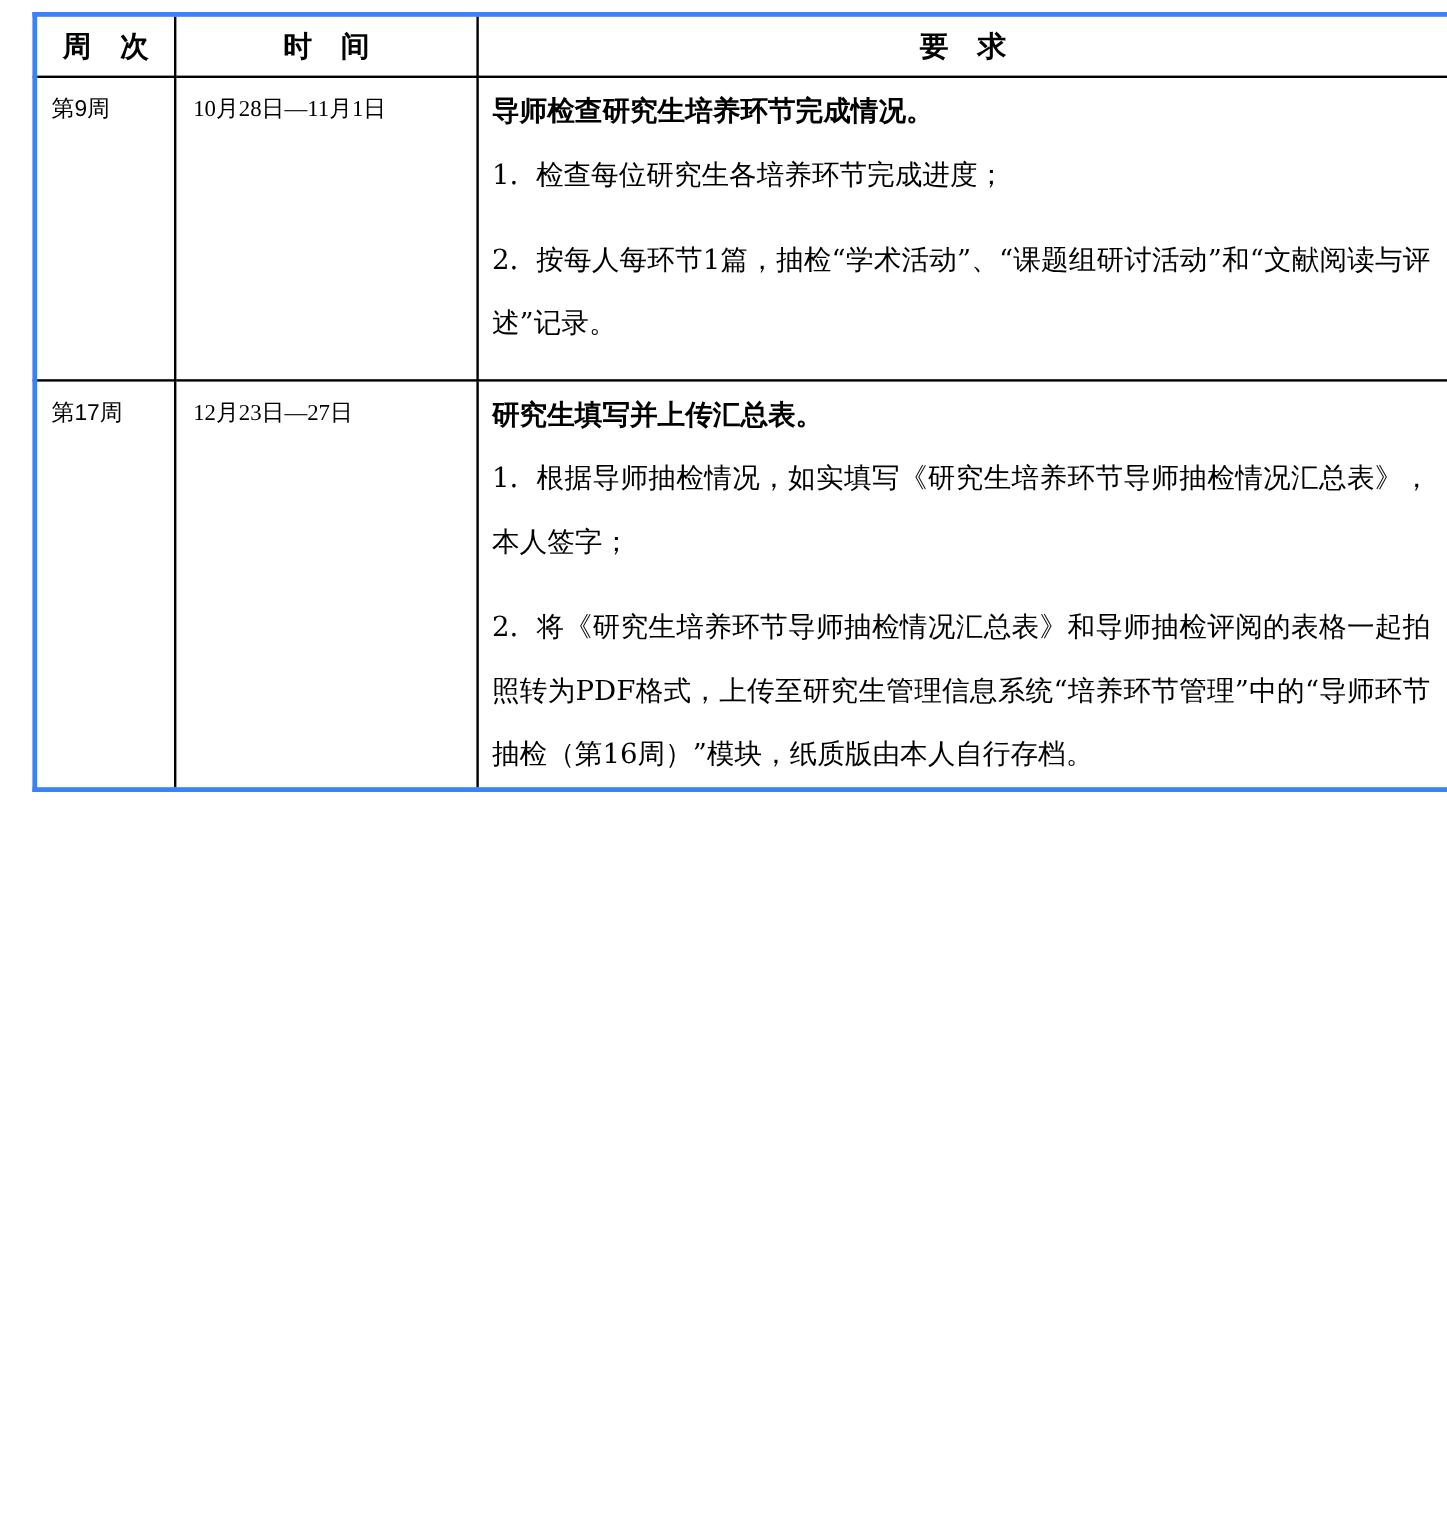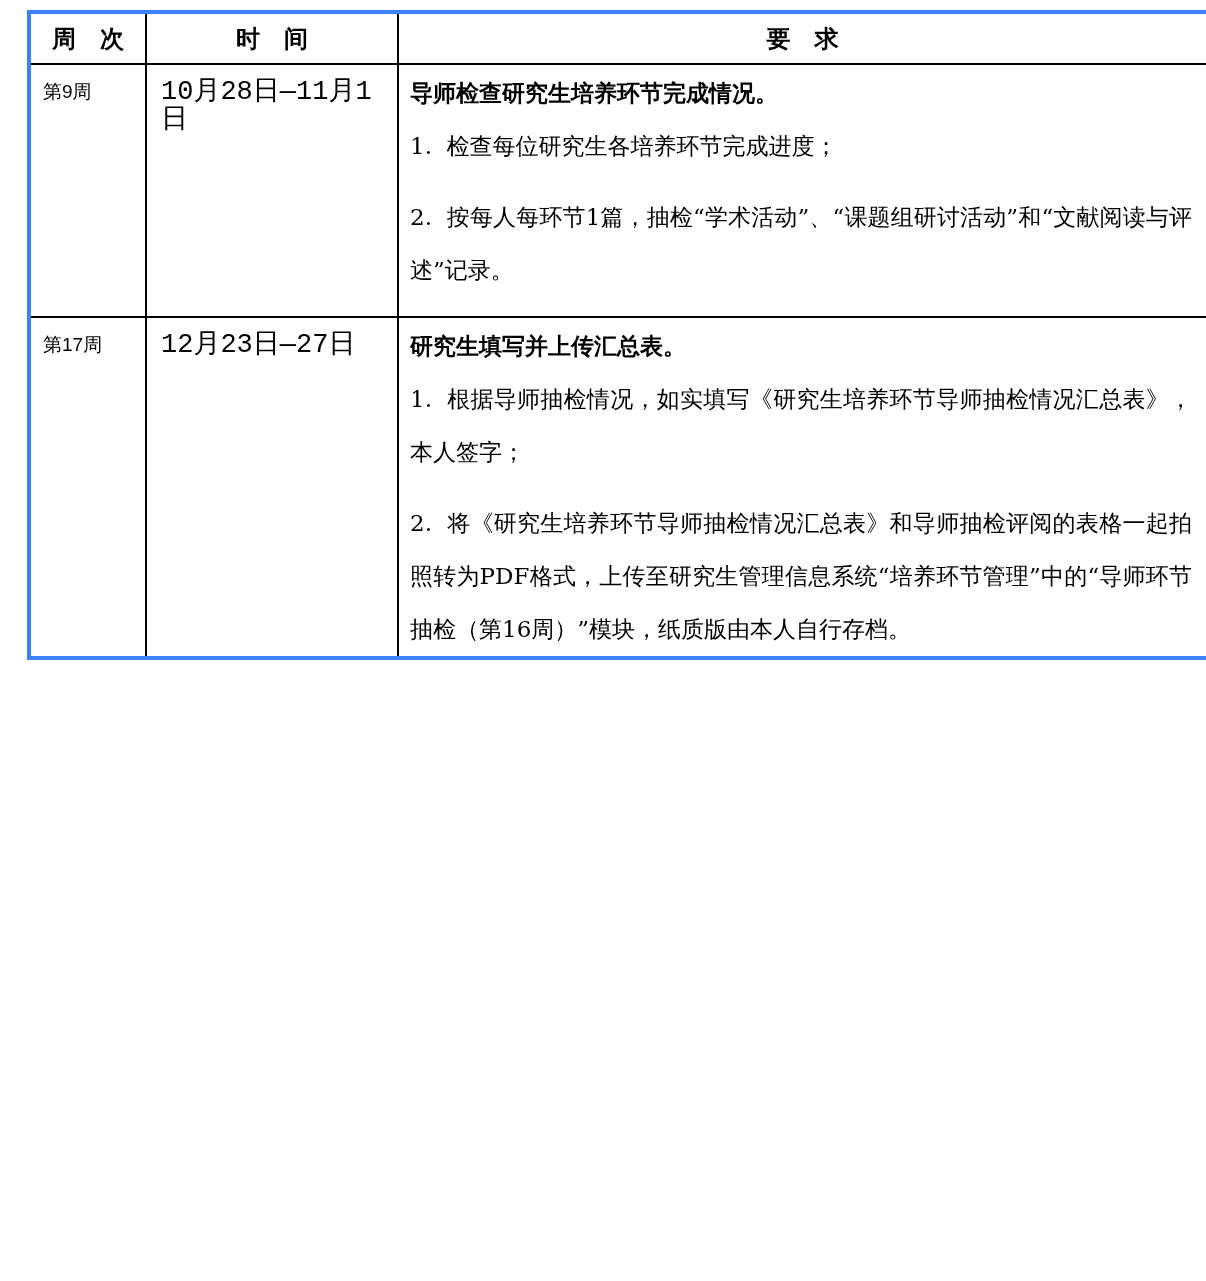--- a/index.html
+++ b/index.html
@@ -41,22 +41,22 @@
   tr.r1{height:350px;}
   tr.r2{height:250px;}
   tr.r3{height:280px;}
   td.week{
     padding:13px 2px 0 12px;
     font-family:"Liberation Sans",sans-serif;
     font-size:19px;line-height:28px;
   }
   td.time{
     padding:13px 2px 12px 14px;
-    font-family:Liberation Mono, monospace;
-    font-size:27px;line-height:28px;
+    font-family:Liberation Serif, serif;
+    font-size:19px;line-height:28px;
   }
   td.req{
     padding:2px 14px 0 11px;
     font-family:"DejaVu Serif","Liberation Serif",serif;
     font-size:23px;
     line-height:53px;
     text-align:justify;
   }
   td.req p{margin:0;}
   td.req p.title{

